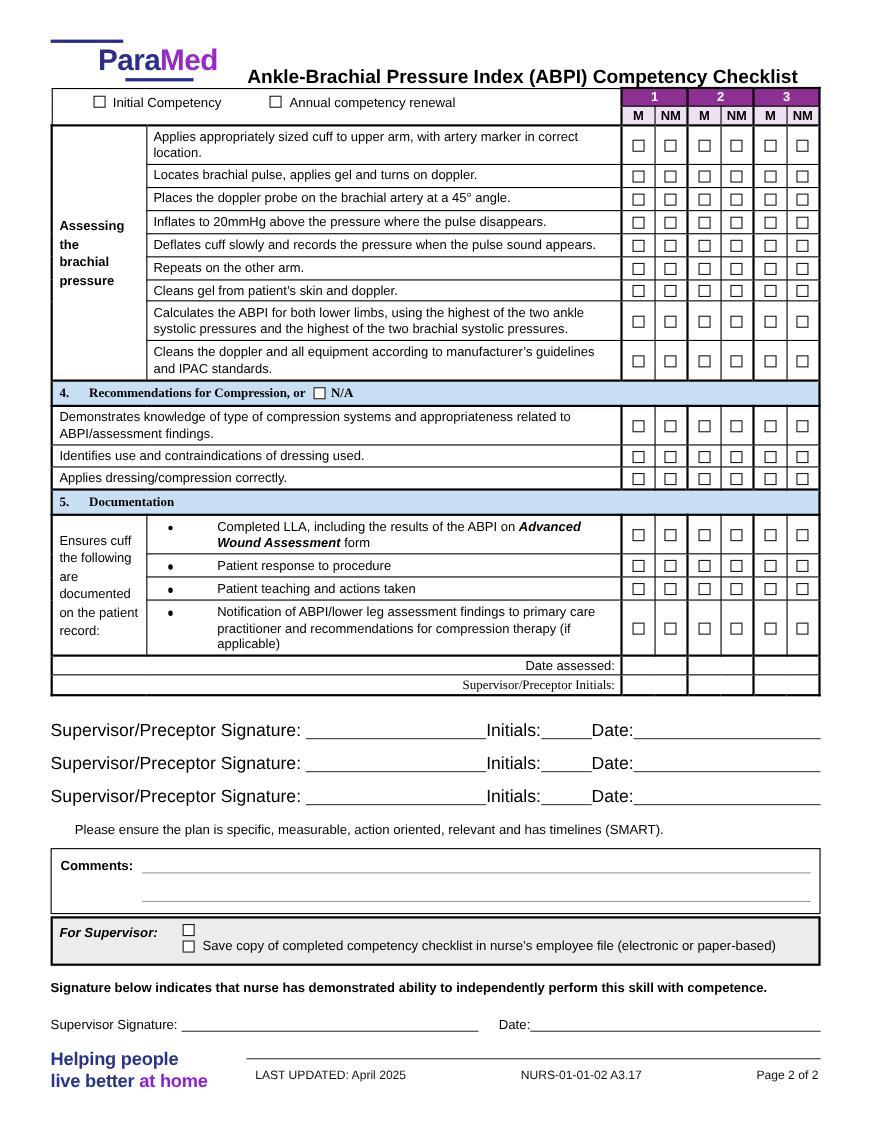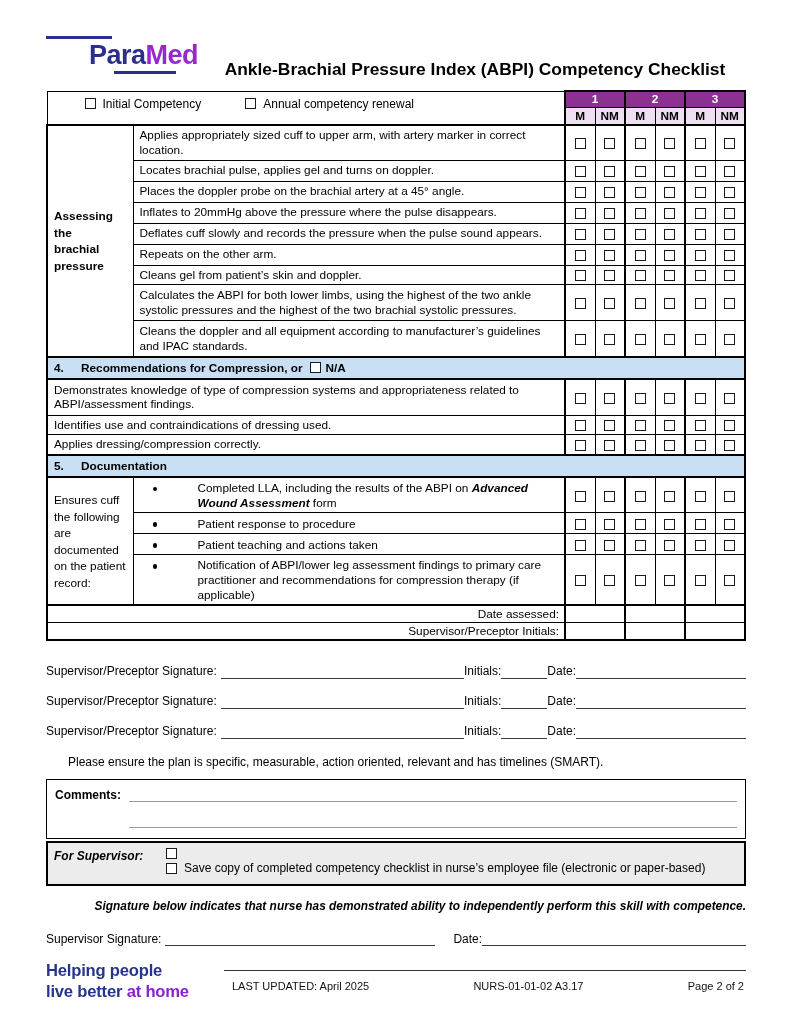--- a/index.html
+++ b/index.html
@@ -10,48 +10,48 @@
   .hdr{display:flex;align-items:flex-start;}
   .logo{width:158px;flex:0 0 158px;}
   .logo-topline{width:66px;height:3px;background:var(--logo-navy,#2B2E8C);margin-bottom:3px;}
   .logo-text{font-size:27px;font-weight:bold;letter-spacing:-0.5px;line-height:1;margin-left:43px;}
   .logo-para{color:var(--logo-navy,#2B2E8C);}
   .logo-med{color:var(--logo-purple,#9729CC);}
   .logo-underline{width:62px;height:3px;background:var(--logo-navy,#2B2E8C);margin-left:68px;margin-top:2px;}
   .title{flex:1;text-align:center;font-weight:bold;font-size:17.4px;padding-top:24px;line-height:1.1;}
 
   
-  table.main{border-collapse:collapse;table-layout:fixed;width:698px;margin-top:11px;}
+  table.main{border-collapse:collapse;table-layout:fixed;width:698px;}
   table.main td{border:1px solid #000;font-size:11.8px;vertical-align:middle;word-wrap:break-word;}
   td.nb{border:none;background:#fff;vertical-align:bottom;}
   .bL2{border-left-width:2px !important;}
   .bR2{border-right-width:2px !important;}
   .bT2{border-top-width:2px !important;}
-  .bB2{border-bottom-width:2px !important;}
+  .bB2{border-bottom-width:2px !important;font-family:Liberation Serif, serif;}
   .grp{background:var(--accent-purple,#8C3192);color:#fff;font-weight:bold;text-align:center;font-size:12px;padding:0;line-height:15px;}
   .sub{background:var(--header-lavender,#EDE0F0);font-weight:bold;text-align:center;font-size:11px;padding:1px 0;}
   .opts{display:flex;gap:44px;align-items:flex-end;padding:0 0 7px 36px;font-size:12px;}
   .opt{display:flex;align-items:center;white-space:nowrap;}
   .desc{padding:2px 4px 2px 6px;line-height:1.24;}
   .lab{font-weight:bold;padding:3px 14px 2px 6px;vertical-align:top;line-height:1.4;}
   .lab5{padding:3px 2px 2px 6px;vertical-align:top;line-height:1.4;}
   .band{background:var(--band-blue,#C9DFF4);font-weight:bold;font-size:12.2px;padding:3px 6px;}
   .band .num{display:inline-block;width:27px;}
   .cc{text-align:center;padding:0;}
   .cbx{display:inline-block;width:11px;height:11px;border:1.6px solid #1b1b1b;background:#fff;box-sizing:border-box;vertical-align:middle;}
   .cbx.inline{margin:0 5px 2px 7px;}
   .opt .cbx{margin-right:7px;margin-bottom:2px;}
   .bl{position:relative;padding:3px 4px 2px 64px;vertical-align:top;line-height:1.24;}
   .bl .dot{position:absolute;left:19px;top:9px;width:4.5px;height:4.5px;border-radius:50%;background:#000;}
   .it{font-style:italic;font-weight:600;}
   .ra{text-align:right;padding:1px 5px 1px 2px;}
 
   
   .sigblock{margin-top:23px;}
-  .sigrow{display:flex;align-items:flex-start;font-size:12px;margin-bottom:12px;height:18px;}
+  .sigrow{display:flex;align-items:center;font-size:16px;margin-bottom:12px;height:18px;}
   .ln{border-bottom:1px solid #3a3a3a;height:14px;display:inline-block;}
   .lnf{flex:1;}
   .l-sig{width:243px;}
   .l-init{width:46px;}
   .gap4{width:4px;}
 
   .plan{margin-top:3px;padding-left:22px;font-size:12px;}
   .planrow{display:flex;align-items:flex-end;height:17px;}
   .plan .txt2{margin-top:2px;line-height:16px;}
 
@@ -59,21 +59,21 @@
   .crow1{display:flex;align-items:flex-end;font-size:12px;font-weight:bold;height:16px;}
   .crow1 .lbl{width:74px;}
   .cline2{border-bottom:1px solid #9a9a9a;margin-left:74px;margin-top:25px;height:0;}
   .cln{border-bottom:1px solid #9a9a9a;flex:1;height:13px;}
 
   .supbox{border:2px solid #000;background:var(--box-gray,#ECECEC);display:flex;padding:5px 8px 6px 6px;font-size:12px;margin-top:2px;}
   .suplabel{font-weight:bold;font-style:italic;width:112px;flex:0 0 112px;padding-top:1px;}
   .supitem{display:flex;align-items:center;line-height:19px;}
   .supitem .cbx{margin-right:7px;}
 
-  .attest{margin-top:13px;text-align:right;font-weight:bold;font-style:italic;font-size:11.9px;}
+  .attest{margin-top:13px;text-align:left;font-weight:bold;font-size:11.9px;}
 
   .finalsig{display:flex;align-items:flex-end;font-size:12px;margin-top:15px;height:18px;}
   .l-fsig{width:270px;}
   .gap18{width:18px;}
 
   
   .footer{display:flex;margin-top:15px;}
   .tagline{width:174px;flex:0 0 174px;font-weight:bold;font-size:16.6px;line-height:1.22;letter-spacing:-0.2px;}
   .t-navy{color:var(--footer-navy,#27348B);}
   .t-purple{color:var(--footer-purple,#8A1FD6);}

